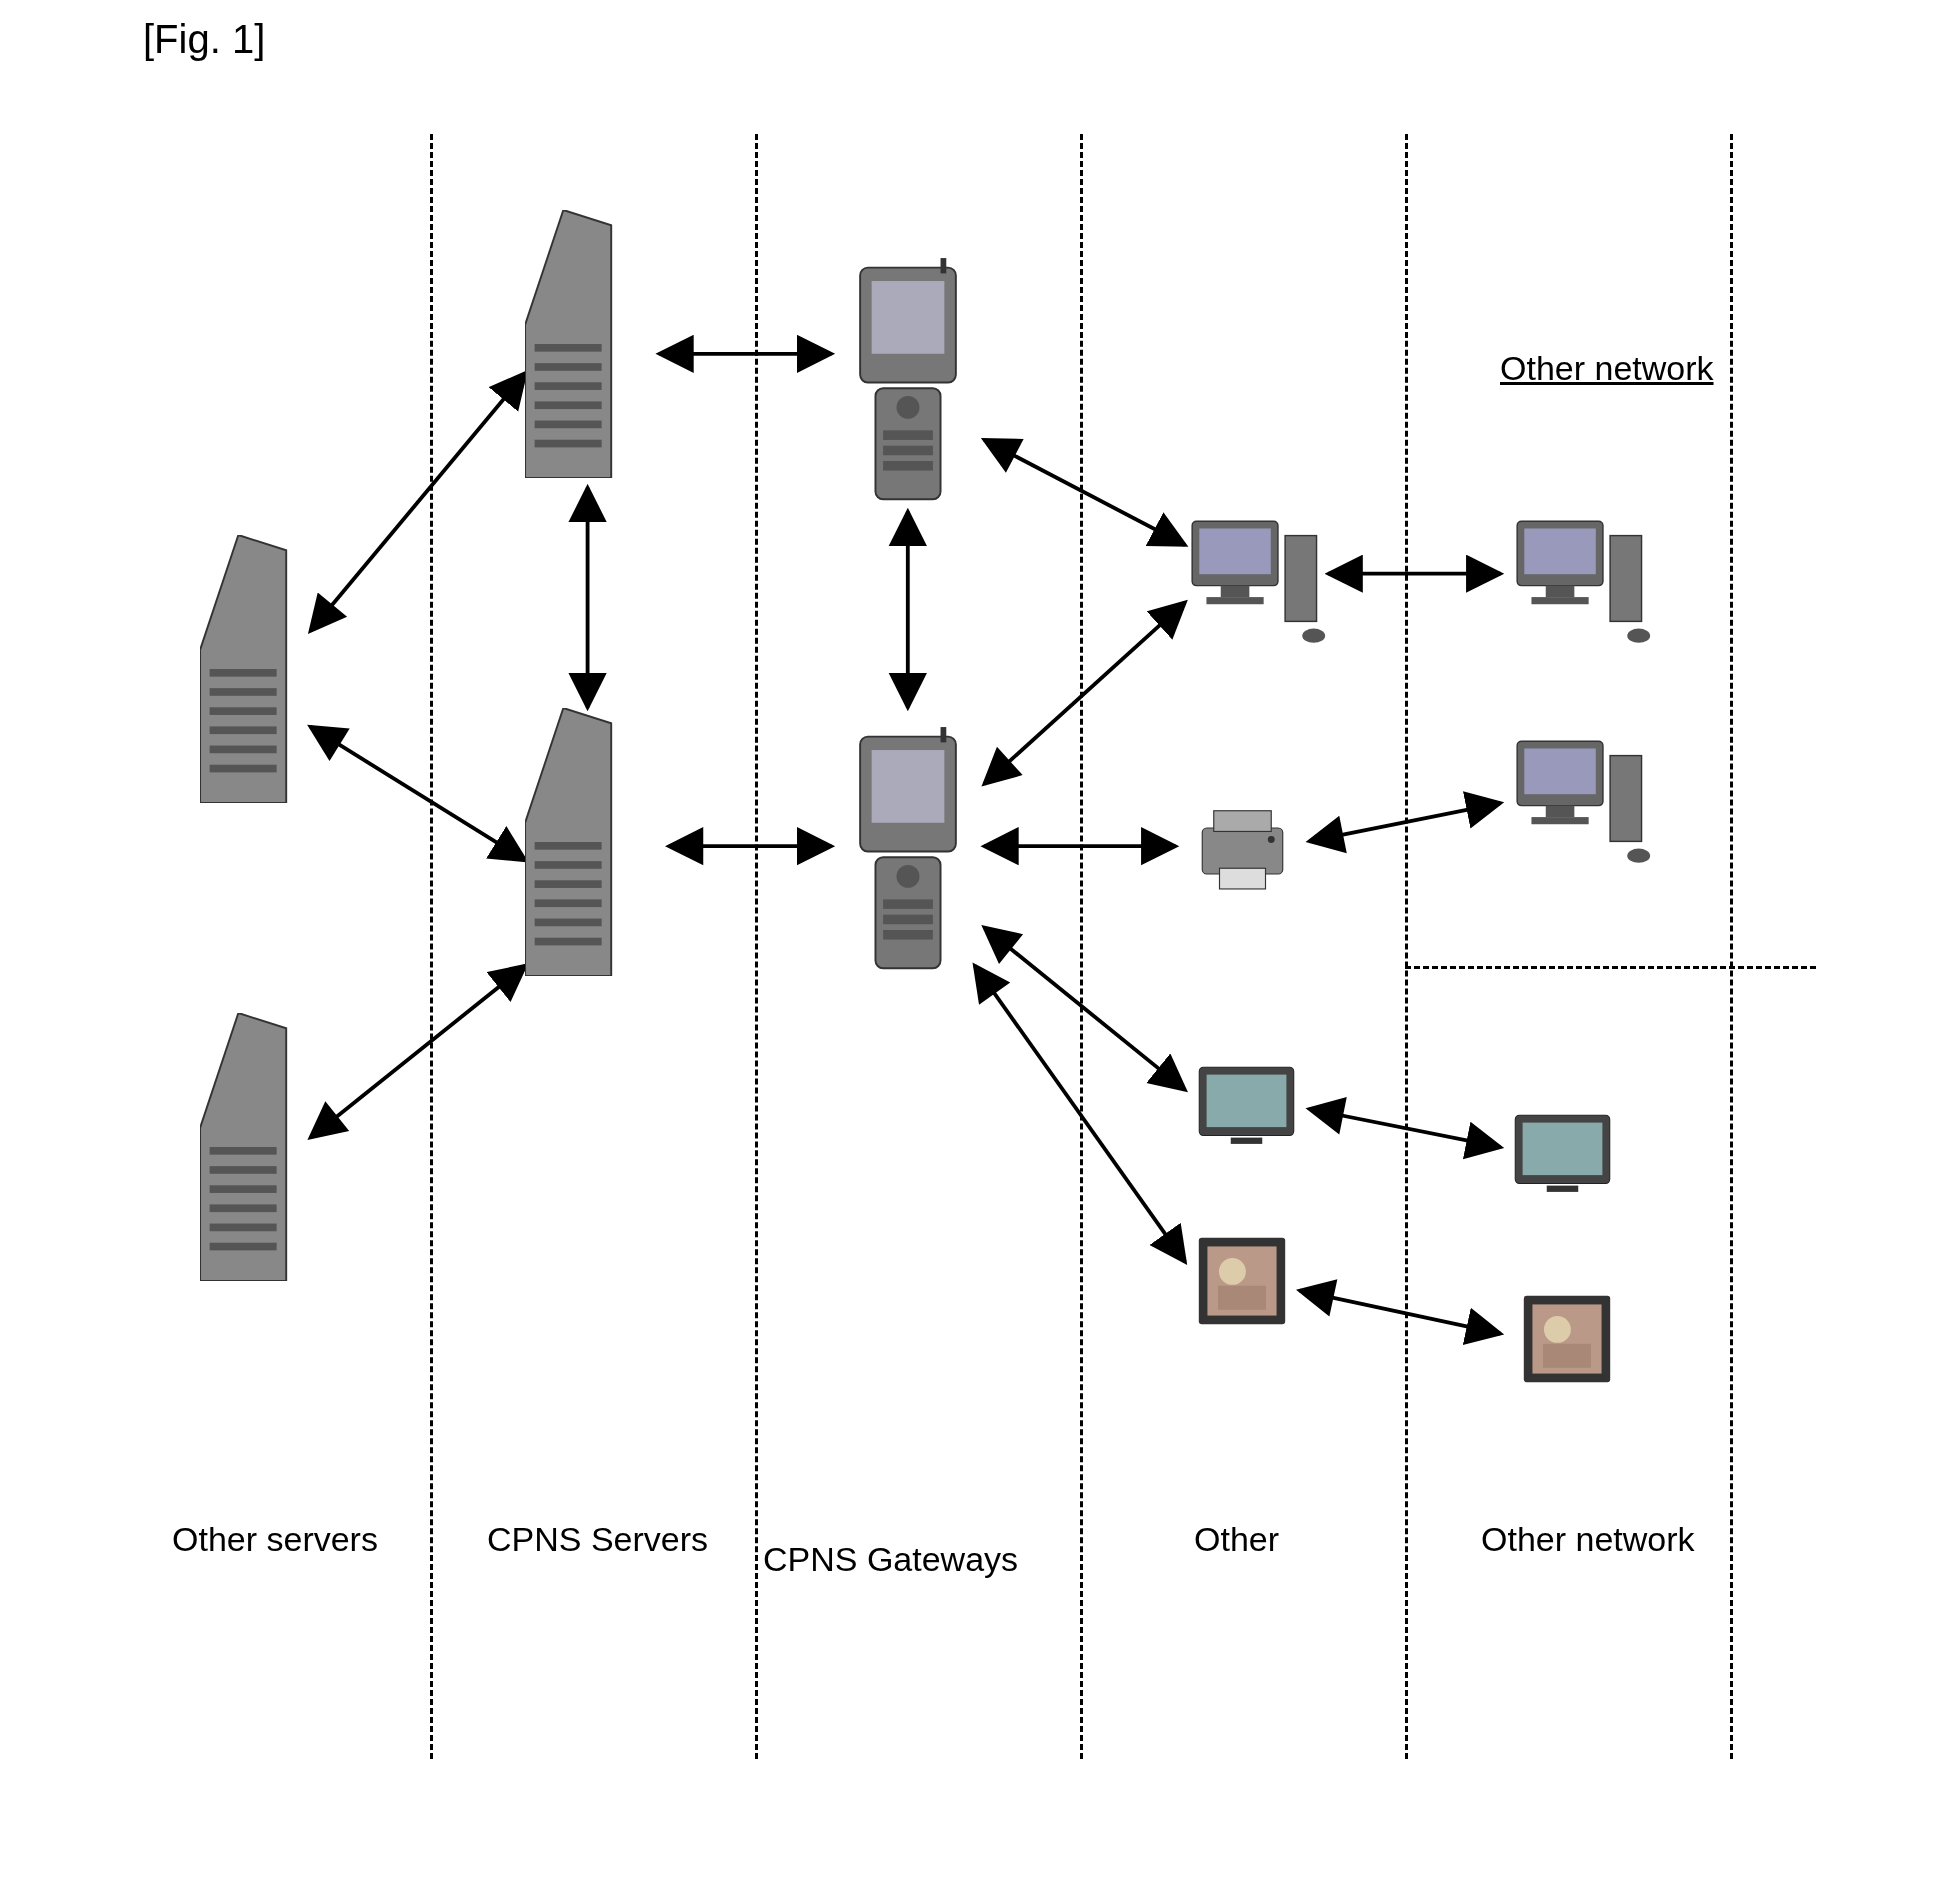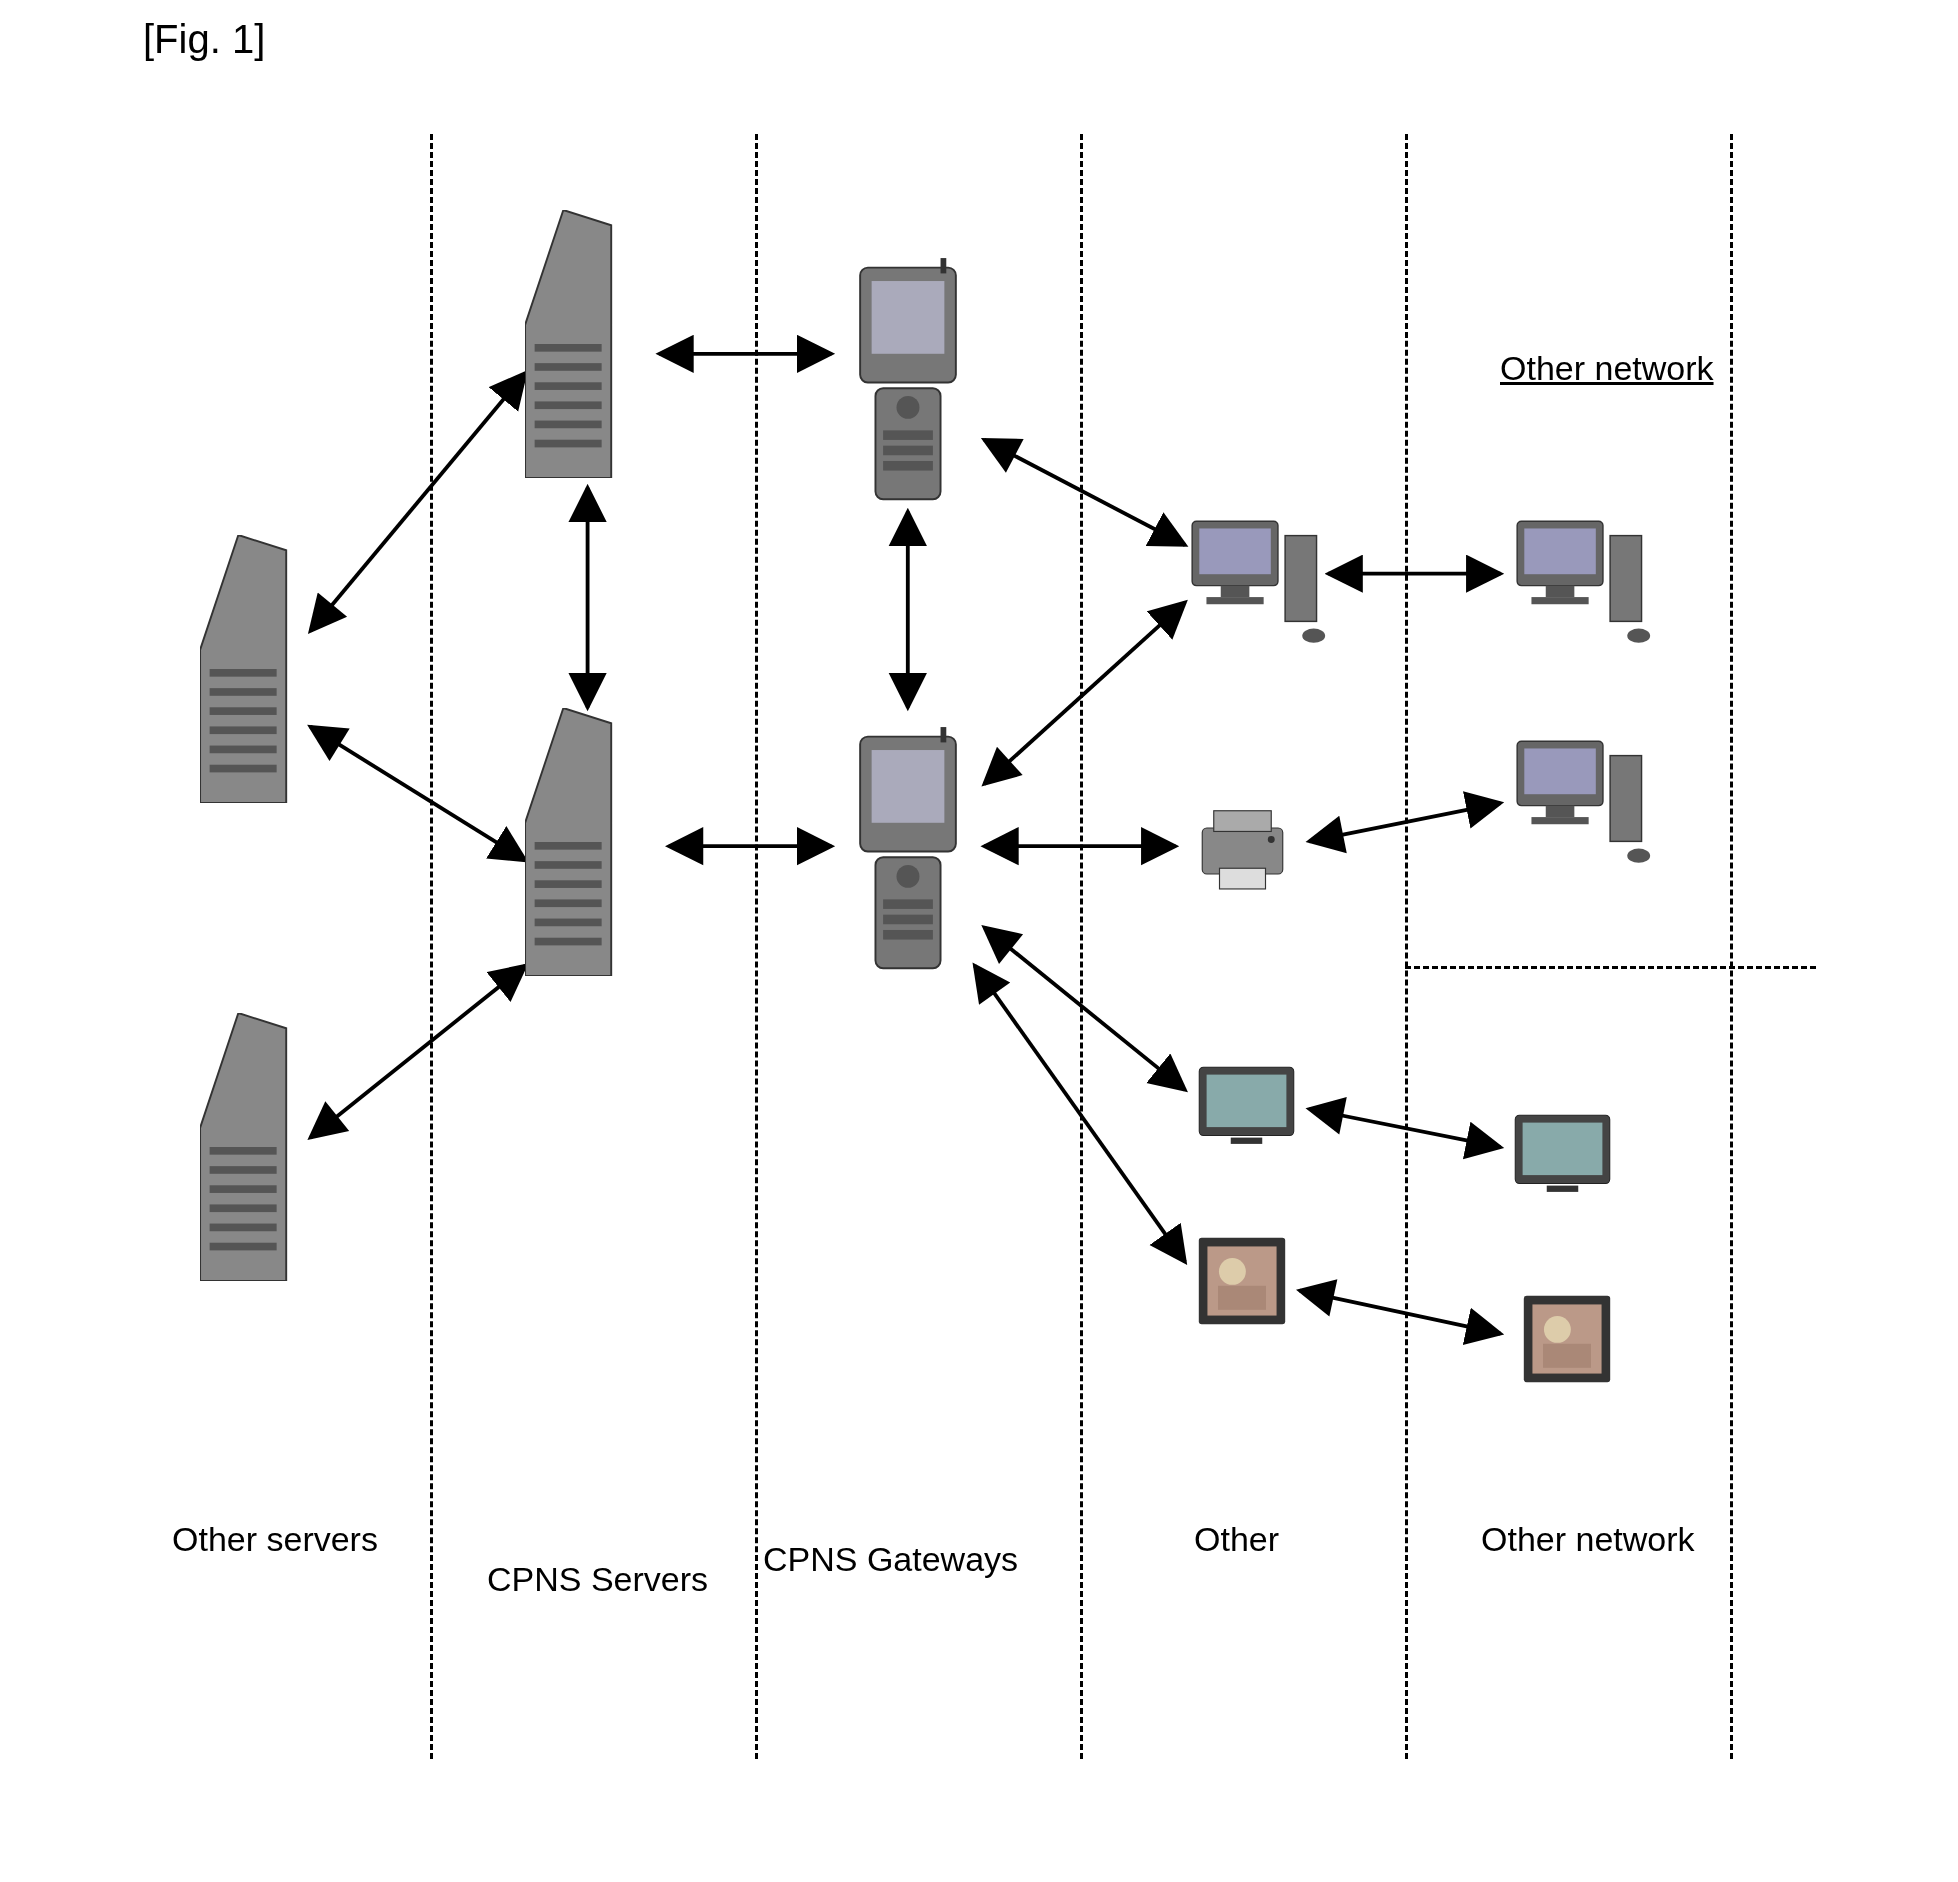--- a/index.html
+++ b/index.html
@@ -78,21 +78,21 @@
 
   <div class="column-divider" style="left:287px;"></div>
   <div class="column-divider" style="left:612px;"></div>
   <div class="column-divider" style="left:937px;"></div>
   <div class="column-divider" style="left:1262px;"></div>
   <div class="column-divider" style="left:1587px;"></div>
 
   <div class="horiz-divider" style="left:1262px; top:832px; width:411px;"></div>
 
   <div class="column-label" style="left:29px; top:1386px;">Other servers</div>
-  <div class="column-label" style="left:344px; top:1386px;margin-top:40px;">CPNS Servers</div>
+  <div class="column-label" style="left:344px; top:1386px;">CPNS Servers</div>
   <div class="column-label" style="left:620px; top:1386px;margin-top:20px;">CPNS Gateways</div>
   <div class="column-label" style="left:1051px; top:1386px;">Other</div>
   <div class="column-label" style="left:1338px; top:1386px;">Other network</div>
 
   <div class="section-label" style="left:1357px; top:215px;">Other network</div>
 
   <svg class="arrows" viewBox="0 0 1750 1700" width="1673" height="1625">
     <defs>
       <marker id="ah" markerWidth="12" markerHeight="12" refX="9" refY="5" orient="auto">
         <path d="M0,0 L10,5 L0,10 z" fill="#000"></path>

